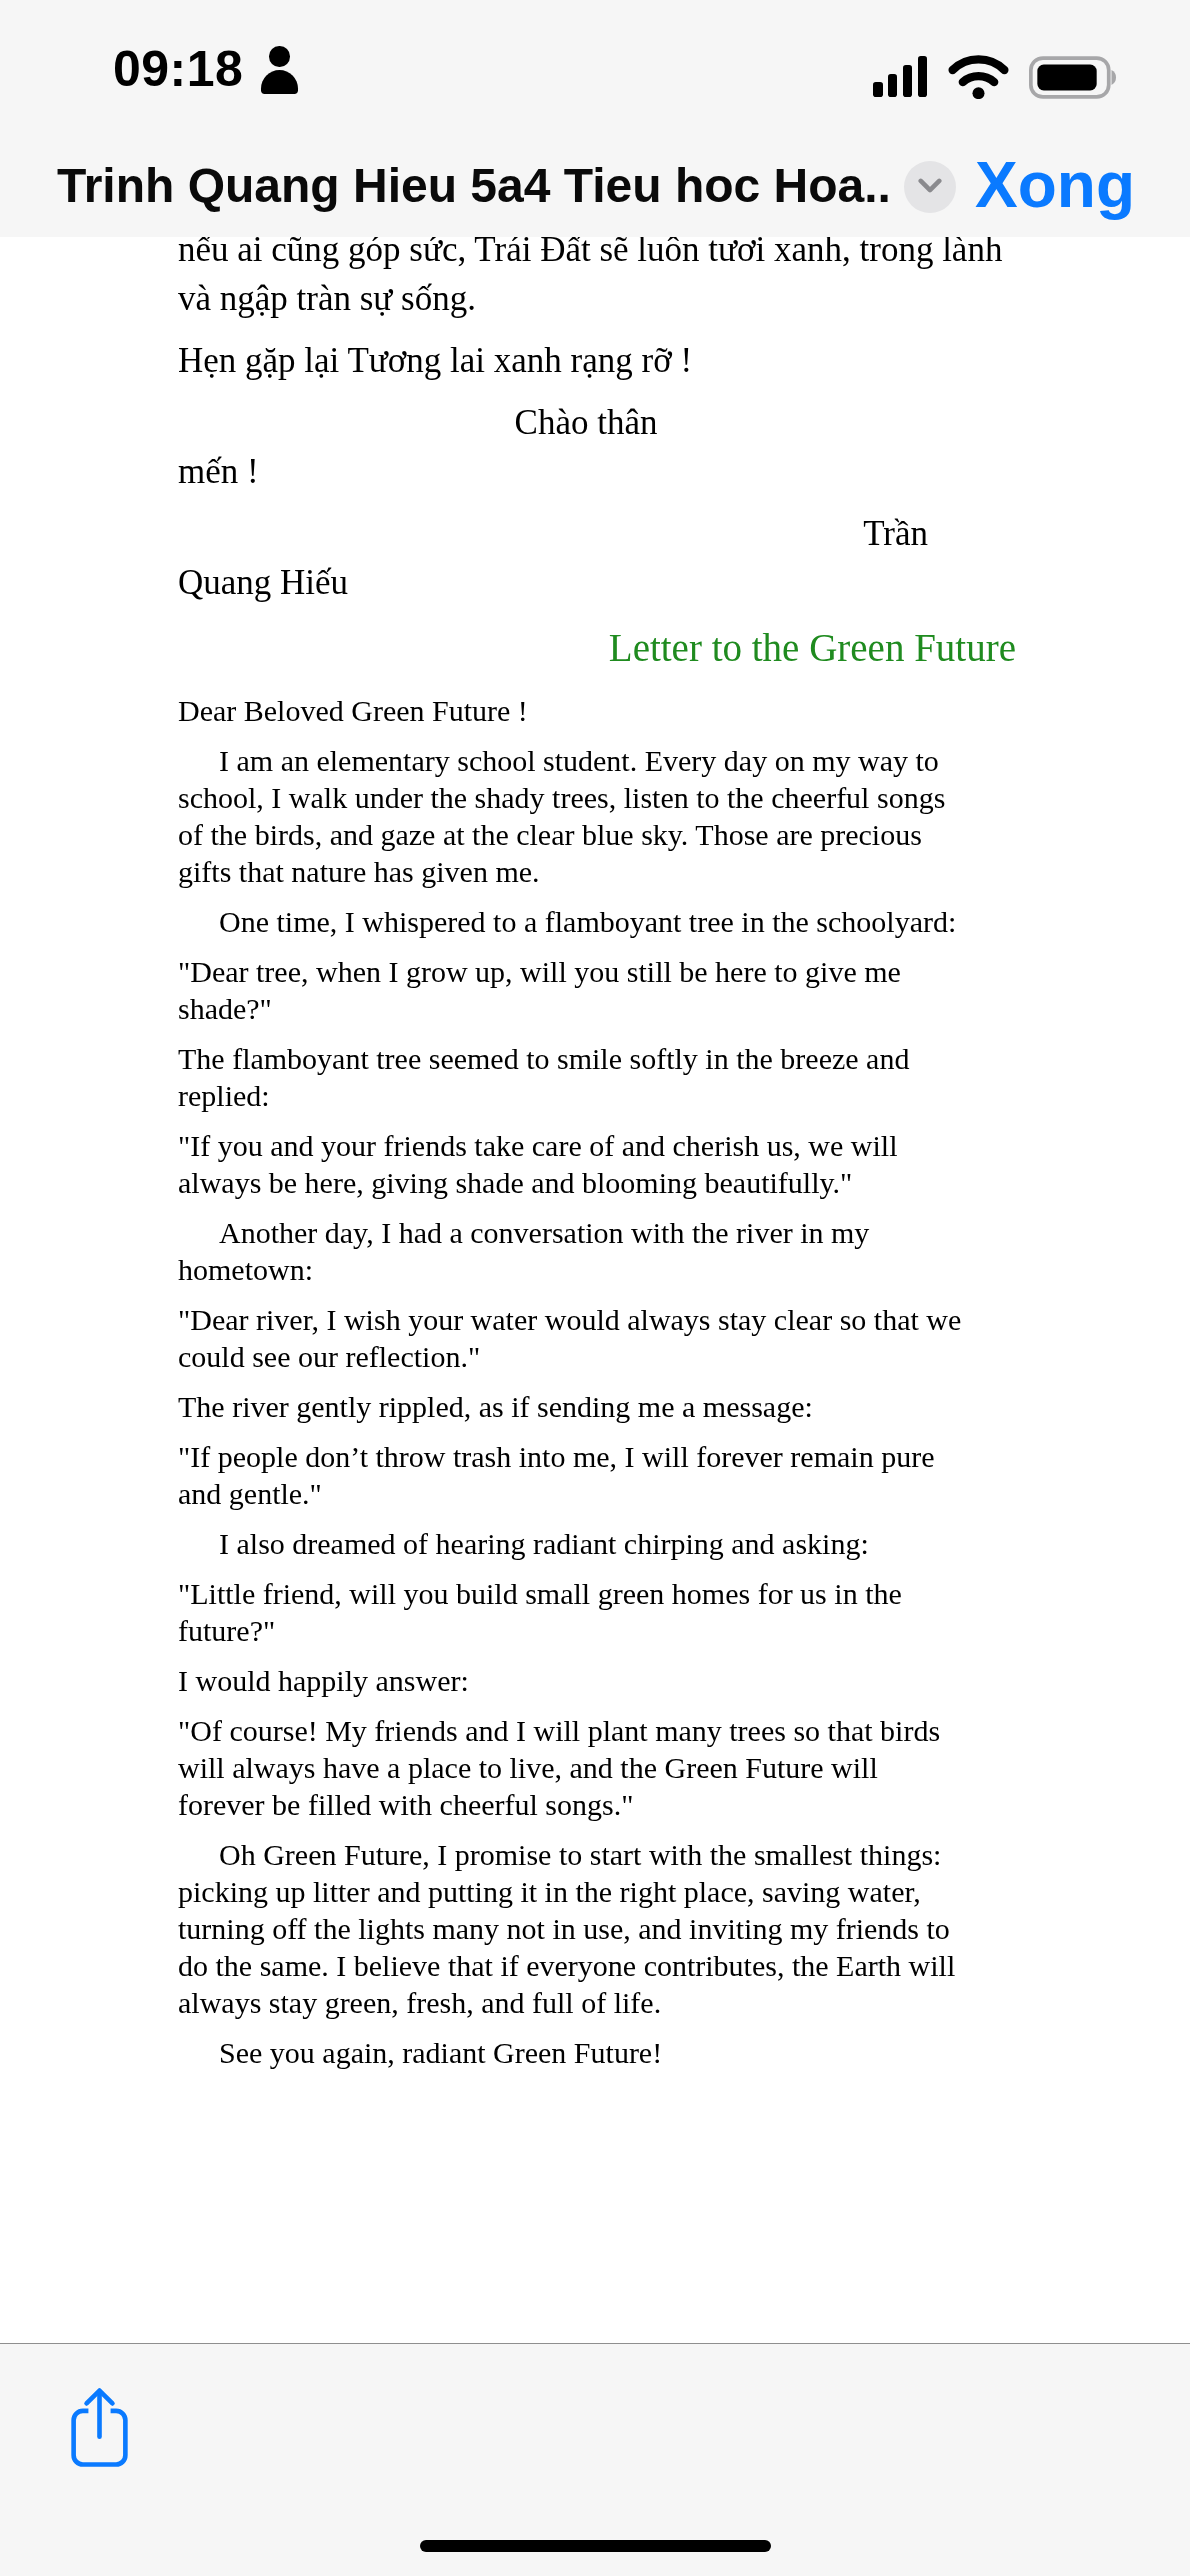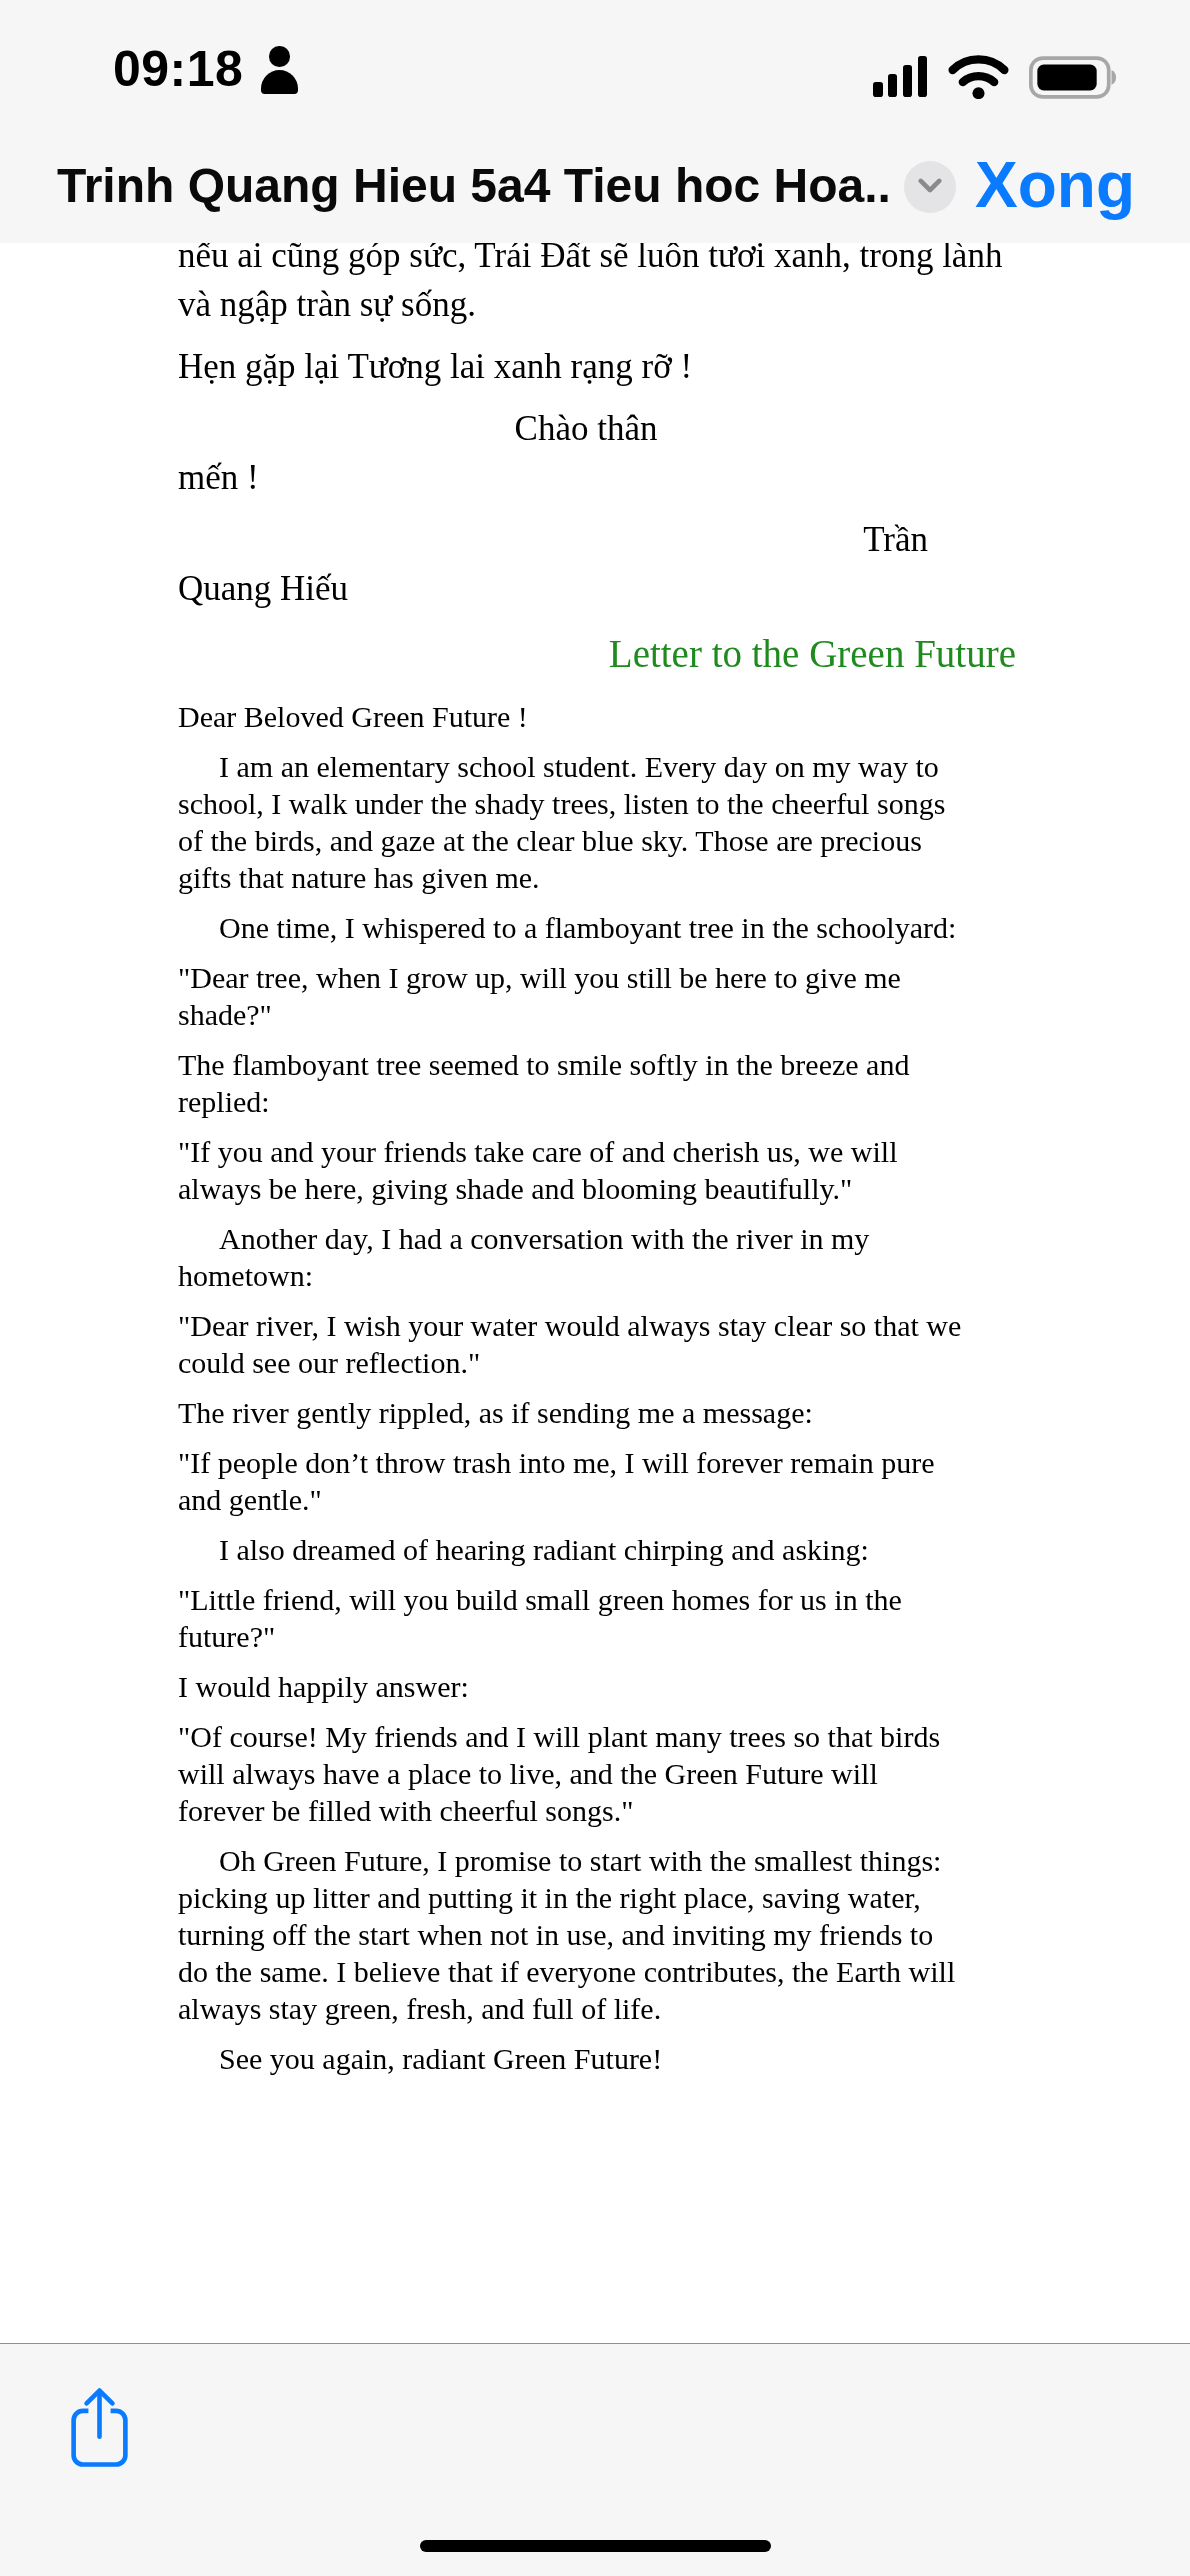--- a/index.html
+++ b/index.html
@@ -37,21 +37,21 @@
   #chevron-button{
     position:absolute;left:904px;top:31px;width:52px;height:52px;border-radius:50%;
     background:#e4e4e6;display:flex;align-items:center;justify-content:center;
   }
   #done-button{
     position:absolute;right:56px;top:0;height:111px;line-height:111px;
     font-size:64px;font-weight:600;color:#0a7aff;
   }
   
   #document-scroll{
-    position:absolute;left:0;top:243px;width:1191px;height:1849px;
+    position:absolute;left:0;top:237px;width:1191px;height:1849px;
     background:#ffffff;overflow:hidden;
     padding:8px 175px 0 178px;box-sizing:border-box;
     color:#000;
   }
   .block{margin:0 0 13px 0;}
   .block.clip-first > .line:first-child{margin-top:-20.4px;}
   .line{white-space:nowrap;}
   .vi .line{font-family:"Liberation Serif","DejaVu Serif",serif;font-size:35px;line-height:49px;}
   .en .line{font-family:"Liberation Serif","DejaVu Serif",serif;font-size:30px;line-height:37px;}
   .title-block{margin:9.3px 0 16.7px 0;}
@@ -190,21 +190,21 @@
         <div class="line">I would happily answer:</div>
       </div>
       <div class="block en">
         <div class="line">"Of course! My friends and I will plant many trees so that birds</div>
         <div class="line">will always have a place to live, and the Green Future will</div>
         <div class="line">forever be filled with cheerful songs."</div>
       </div>
       <div class="block en">
         <div class="line indent">Oh Green Future, I promise to start with the smallest things:</div>
         <div class="line">picking up litter and putting it in the right place, saving water,</div>
-        <div class="line">turning off the start when not in use, and inviting my friends to</div>
+        <div class="line">turning off the lights many not in use, and inviting my friends to</div>
         <div class="line">do the same. I believe that if everyone contributes, the Earth will</div>
         <div class="line">always stay green, fresh, and full of life.</div>
       </div>
       <div class="block en">
         <div class="line indent">See you again, radiant Green Future!</div>
       </div>
       <div class="block en">
         <div class="line al-right" style="padding-right: 22px;">With love,</div>
         <div class="line al-right" style="padding-right: 7.4px;">Tran Quang</div>
         <div class="line">Hieu</div>

